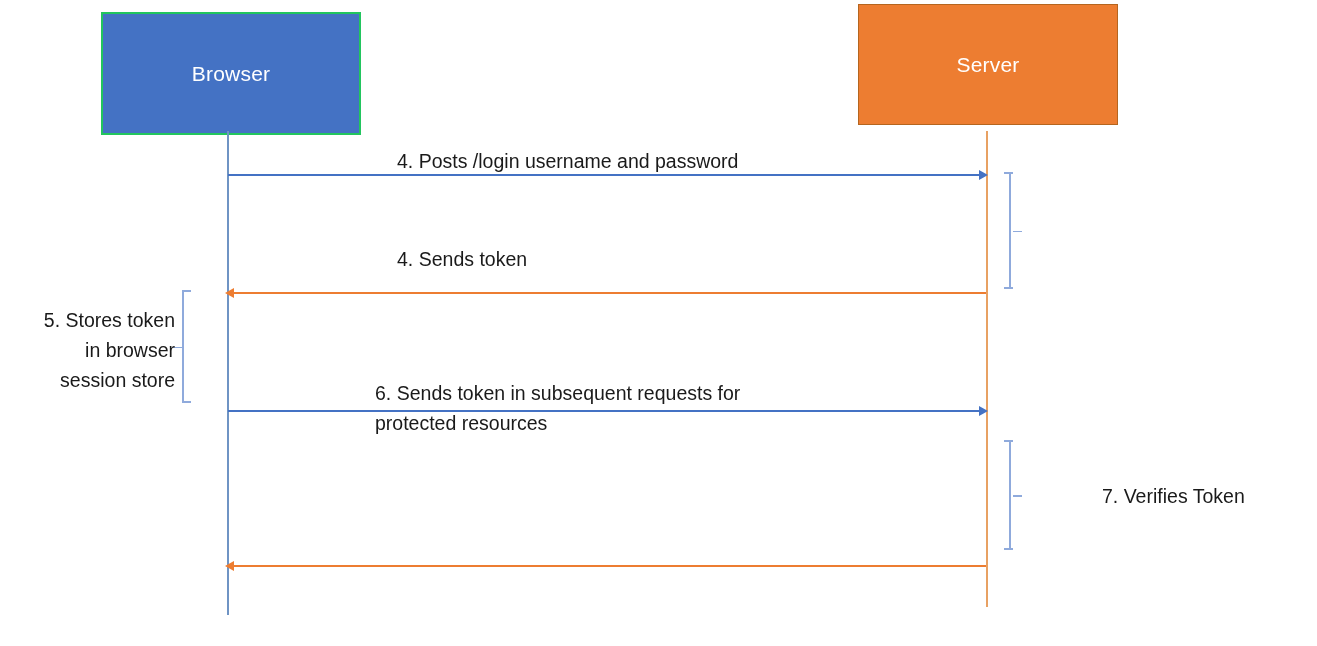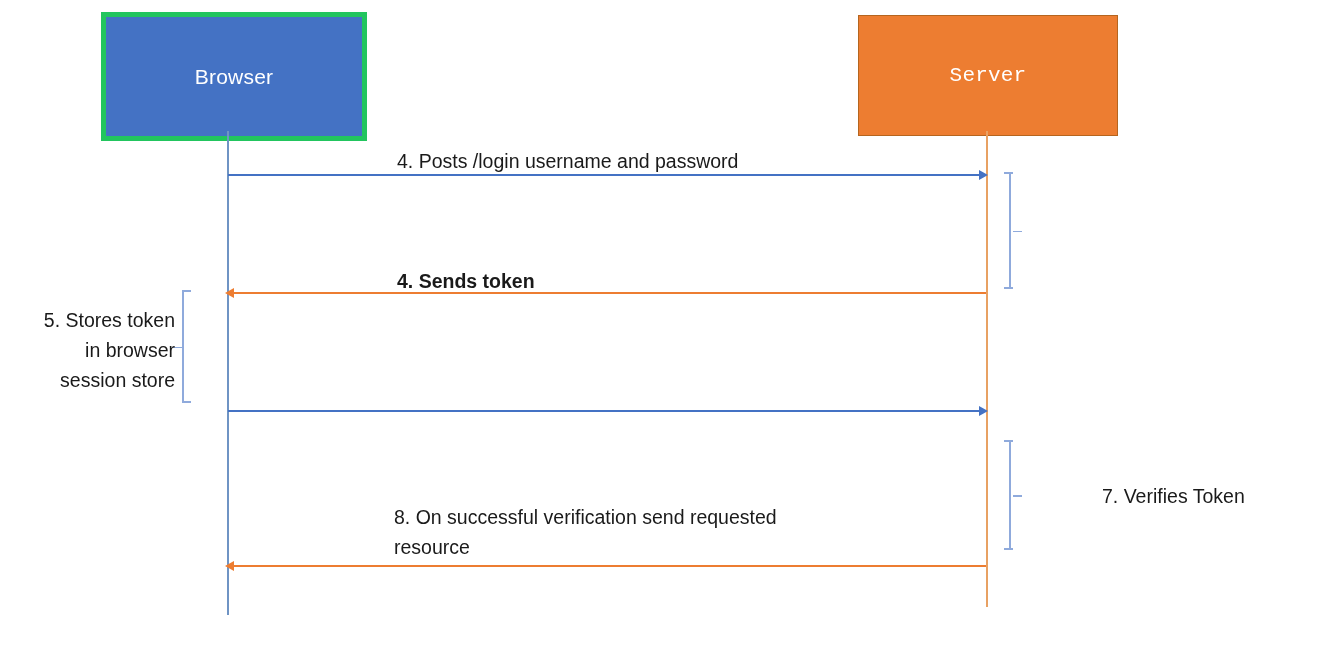--- a/index.html
+++ b/index.html
@@ -27,31 +27,30 @@
     color: #ffffff;
     font-size: 21px;
     letter-spacing: 0.2px;
   }
   .participant.browser {
     left: 101px;
     top: 12px;
     width: 256px;
     height: 119px;
     background: #4472C4;
-    border: 5px solid #22c55e;
+    border: 2px solid #22c55e;
     justify-content: center;
   }
   .participant.server {
     left: 858px;
-    top: 15px;
+    top: 4px;
     width: 258px;
     height: 119px;
     background: #ED7D31;
     border: 1px solid #b5651f;
-    font-family: Liberation Mono, monospace;
   }
 
   
   .lifeline {
     position: absolute;
     width: 2px;
   }
   .lifeline.browser {
     left: 227px;
     top: 131px;
@@ -153,43 +152,43 @@
   <div class="msg-line blue" style="left:228px; top:174px; width:751px;"></div>
   <div class="arrowhead right blue" style="left:979px; top:170px;"></div>
 
   <div class="bracket open-left" style="left:1003px; top:172px; width:16px; height:117px;">
     <div class="spine"></div>
     <div class="cap top"></div>
     <div class="cap bot"></div>
     <div class="tick" style="top:50%;"></div>
   </div>
 
-  <div class="msg-label" style="left:397px; top:266px; width:560px;font-weight:bold;">4. Sends token</div>
+  <div class="msg-label" style="left:397px; top:244px; width:560px;">4. Sends token</div>
   <div class="msg-line orange" style="left:234px; top:292px; width:752px;"></div>
   <div class="arrowhead left orange" style="left:225px; top:288px;"></div>
 
   <div class="bracket open-right" style="left:176px; top:290px; width:16px; height:113px;">
     <div class="spine"></div>
     <div class="cap top"></div>
     <div class="cap bot"></div>
     <div class="tick" style="top:50%;"></div>
   </div>
   <div class="note-label" style="left:20px; top:305px; width:155px; text-align:right;">5. Stores token
 in browser
 session store</div>
 
+  <div class="msg-label" style="left:375px; top:378px; width:640px;">6. Sends token in subsequent requests for
+protected resources</div>
   <div class="msg-line blue" style="left:228px; top:410px; width:751px;"></div>
   <div class="arrowhead right blue" style="left:979px; top:406px;"></div>
 
   <div class="bracket open-left" style="left:1003px; top:440px; width:16px; height:110px;">
     <div class="spine"></div>
     <div class="cap top"></div>
     <div class="cap bot"></div>
     <div class="tick" style="top:50%;"></div>
   </div>
   <div class="note-label" style="left:1057px; top:481px; width:250px;margin-left:45px;">7. Verifies Token</div>
 
-  <div class="msg-label" style="left:394px; top:502px; width:650px;">8. On successful verification send requested
-resource</div>
   <div class="msg-line orange" style="left:234px; top:565px; width:752px;"></div>
   <div class="arrowhead left orange" style="left:225px; top:561px;"></div>
 
 </div>
 
 </body></html>

